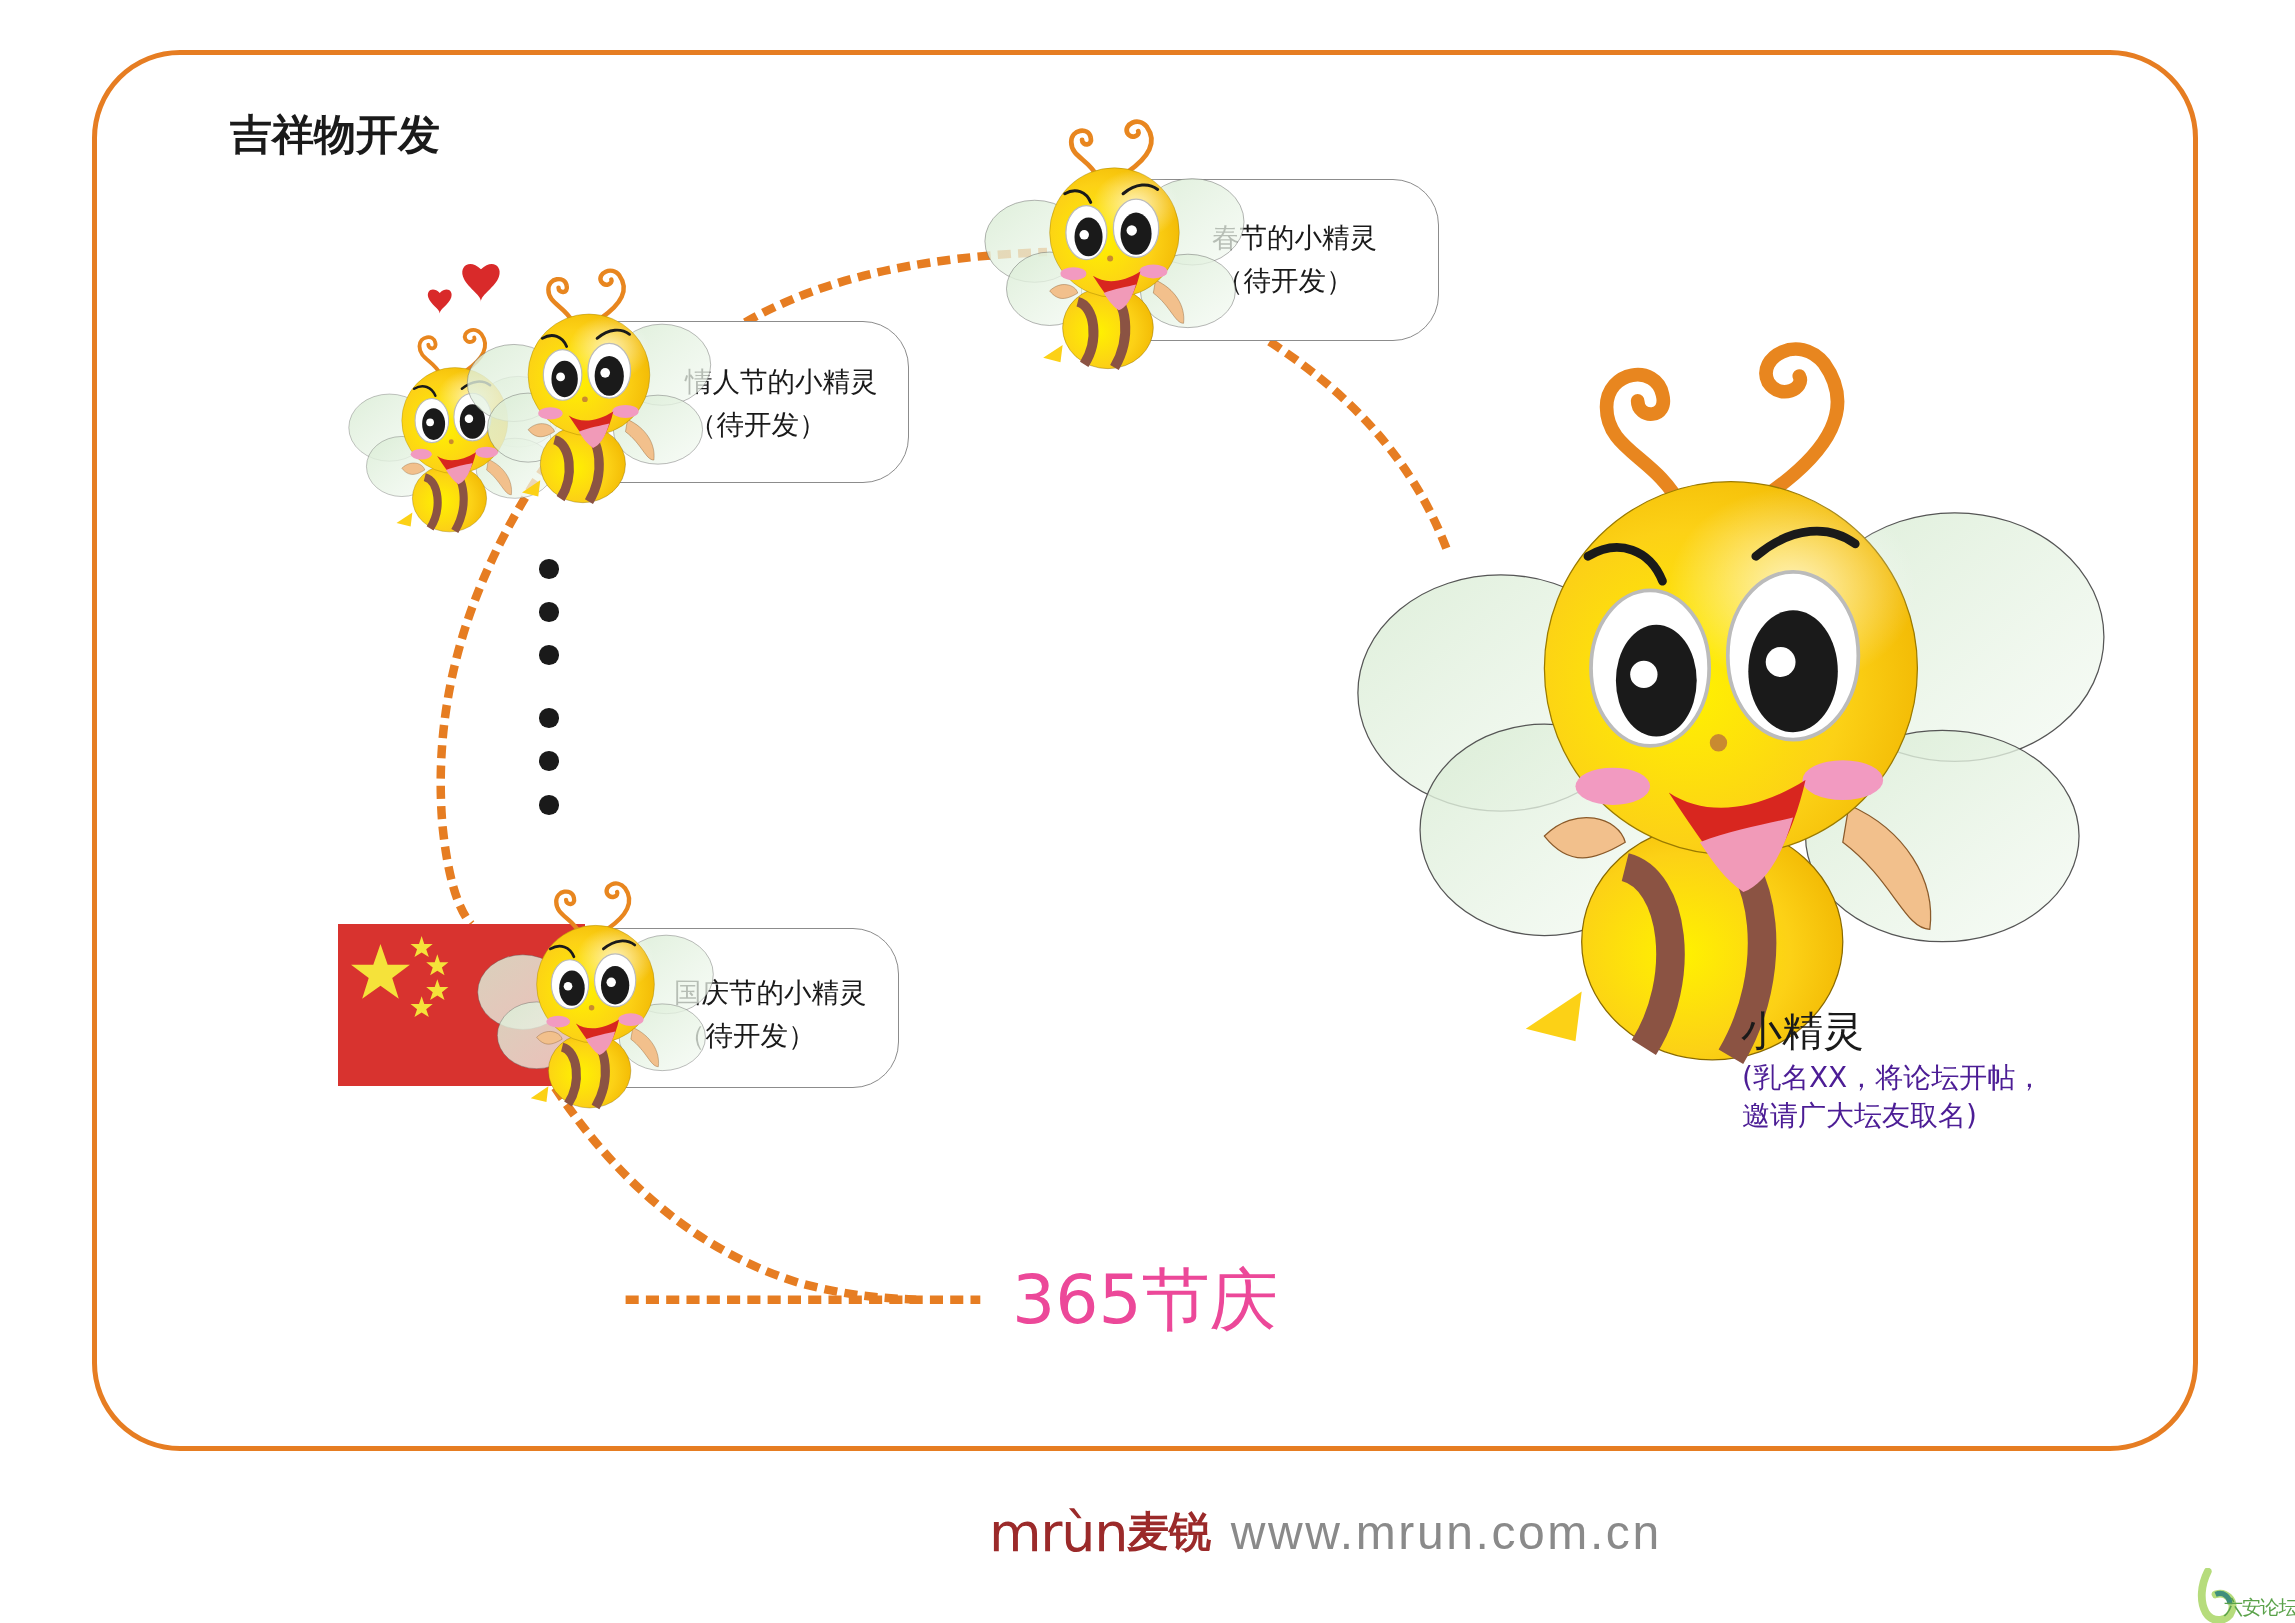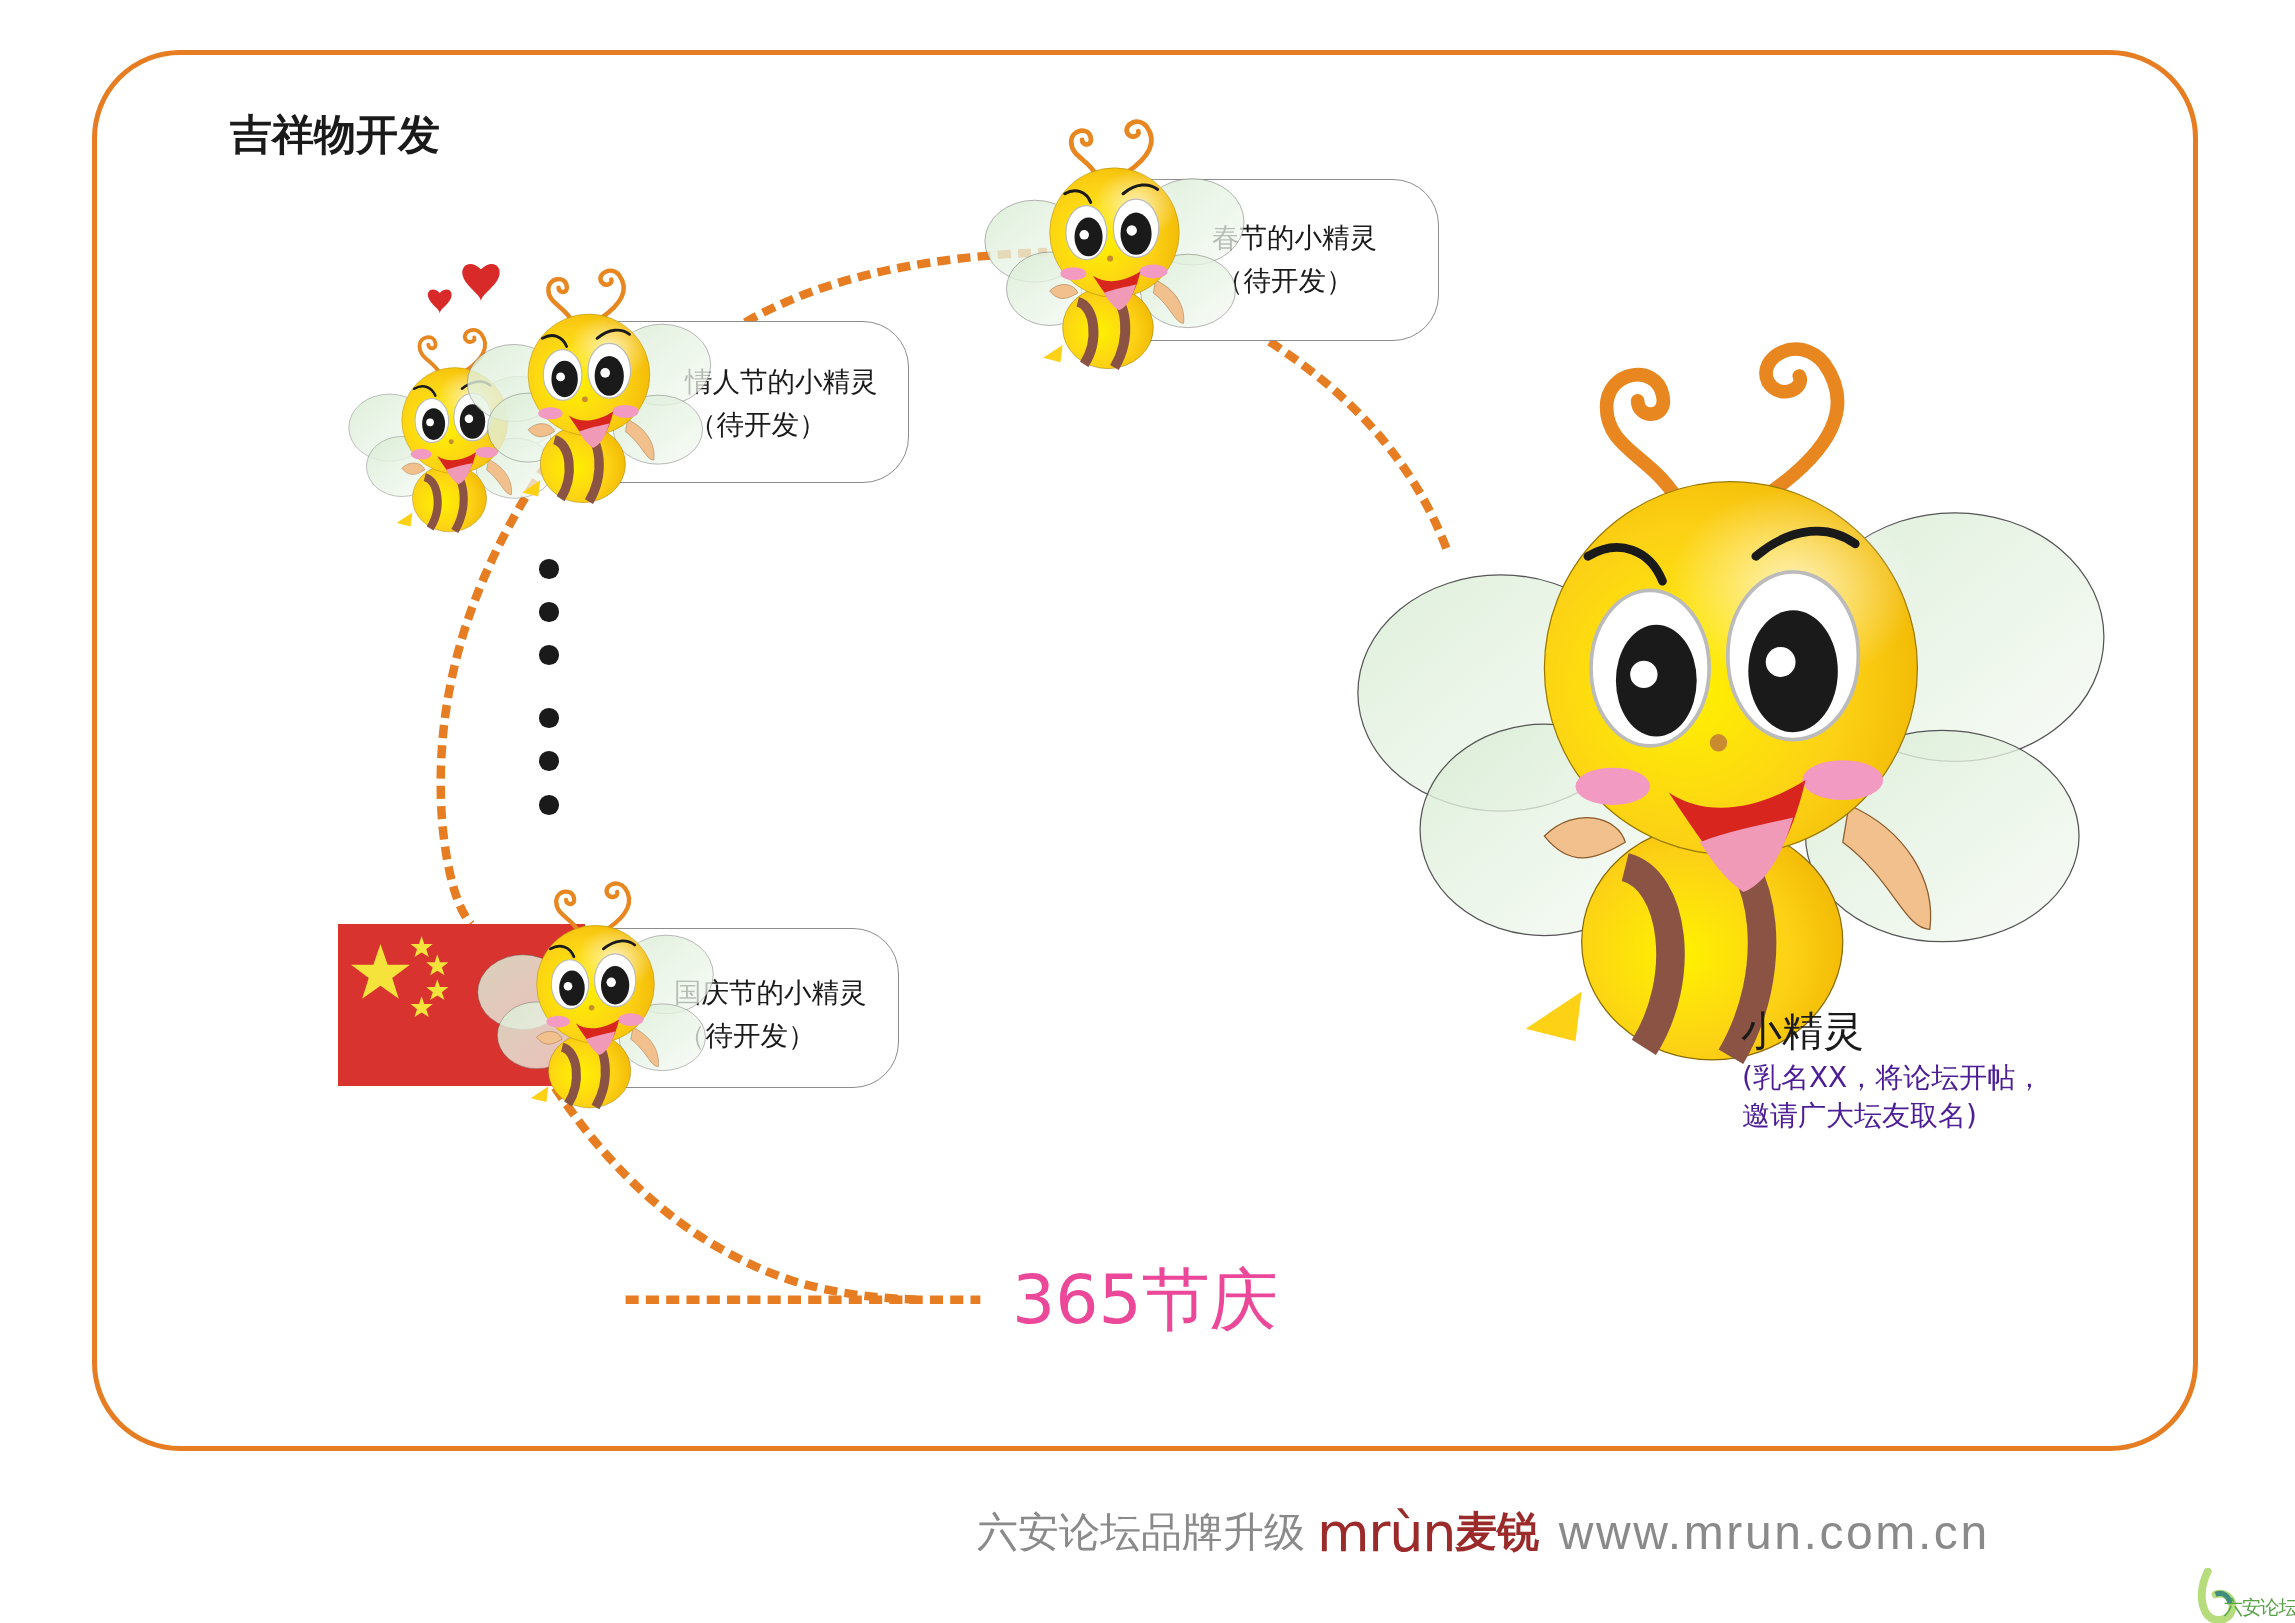--- a/index.html
+++ b/index.html
@@ -167,21 +167,20 @@
 
 <div class="abs fest">365节庆</div>
 
 <div class="abs mascot-name">小精灵</div>
 <div class="abs mascot-note">
   <div>(乳名XX，将论坛开帖，</div>
   <div>邀请广大坛友取名)</div>
 </div>
 
 <div class="abs footer">
-  <span class="slogan">六安论坛品牌升级</span>
   <span class="brand-en">mrùn</span>
   <span class="brand-cn">麦锐</span>
   <span class="url">www.mrun.com.cn</span>
 </div>
 
 <div class="abs logo">
   <svg width="99" height="56" viewBox="0 0 152 85">
     <path d="M18,5 C8,25 5,50 15,68 C26,85 50,82 55,65 C60,48 45,35 30,40" fill="none" stroke="#b6dc7c" stroke-width="12" stroke-linecap="round"></path>
     <path d="M30,40 C42,35 52,44 52,55" fill="none" stroke="#3f8f7c" stroke-width="8"></path>
   </svg>

